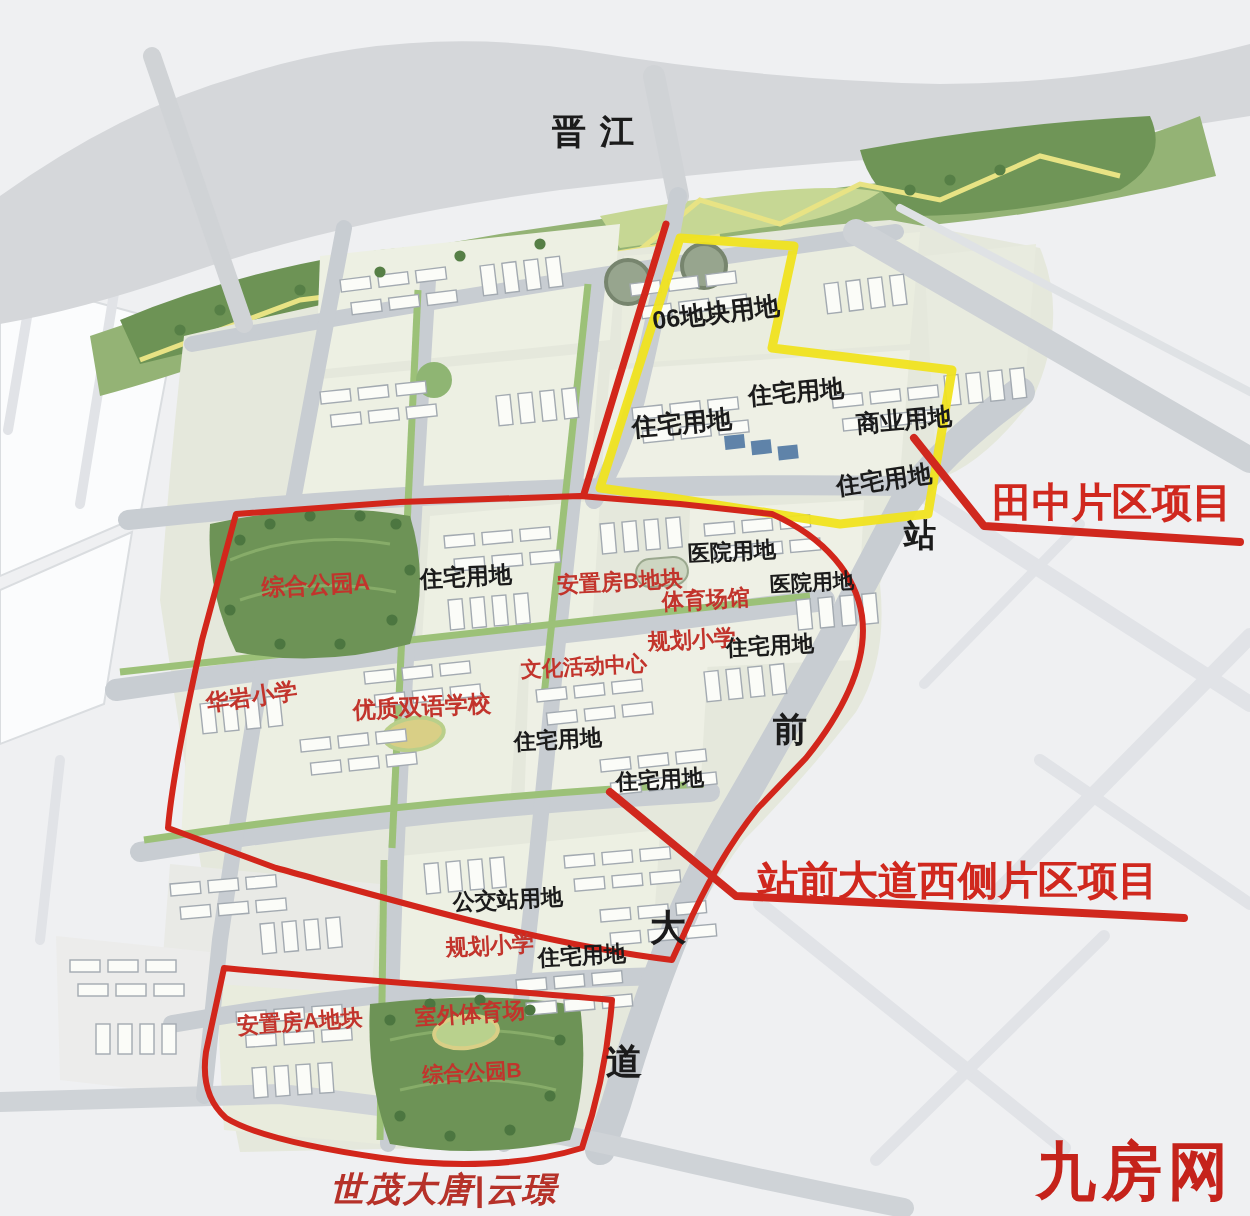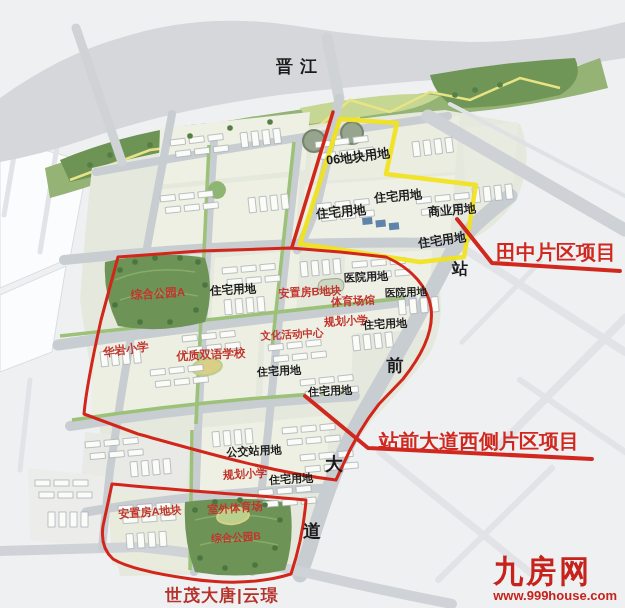--- a/index.html
+++ b/index.html
@@ -10,21 +10,21 @@
   }
   .stage svg{position:absolute;left:0;top:0;}
   .lbl{
     position:absolute;white-space:nowrap;font-weight:bold;
     transform:translate(-50%,-50%) rotate(var(--r,0deg));
     color:#1b1b1b;line-height:1;
   }
   .lbl.red{color:#c2342c;}
   .lbl.callout{color:#d0281e;}
   .roadchar{font-size:18px;letter-spacing:0;}
-  .brand{color:#b63129;}
+  .brand{color:#b63129;font-style:italic;}
   .wm{position:absolute;text-align:left;color:#c5231b;font-weight:bold;line-height:1;}
 </style>
 </head>
 <body>
 
 <div class="stage">
 
   <svg width="625" height="608" viewBox="0 0 625 608">
     <defs>
       <g id="cl1" fill="#fbfcf8" stroke="#a3aab1" stroke-width="0.7">
@@ -249,16 +249,15 @@
   <span class="lbl red" style="left:245px;top:474px;font-size:11px;--r:-3deg;">规划小学</span>
   <span class="lbl" style="left:291px;top:479px;font-size:11px;--r:-3deg;">住宅用地</span>
   <span class="lbl red" style="left:150px;top:512px;font-size:11px;--r:-4deg;">安置房A地块</span>
   <span class="lbl red" style="left:235px;top:508px;font-size:11px;--r:-4deg;">室外体育场</span>
   <span class="lbl red" style="left:236px;top:537px;font-size:10.5px;--r:-3deg;">综合公园B</span>
 
   <span class="lbl brand" style="left:222px;top:595px;font-size:17px;letter-spacing:1px;">世茂大唐|云璟</span>
 
   <div class="wm" style="right:8px;bottom:6px;">
     <div style="font-size:30px;letter-spacing:3px;transform:scaleY(1.05);">九房网</div>
-    <div style="font-size:13px;margin-top:2px;">www.999house.com</div>
   </div>
 
 </div>
 
 </body></html>

